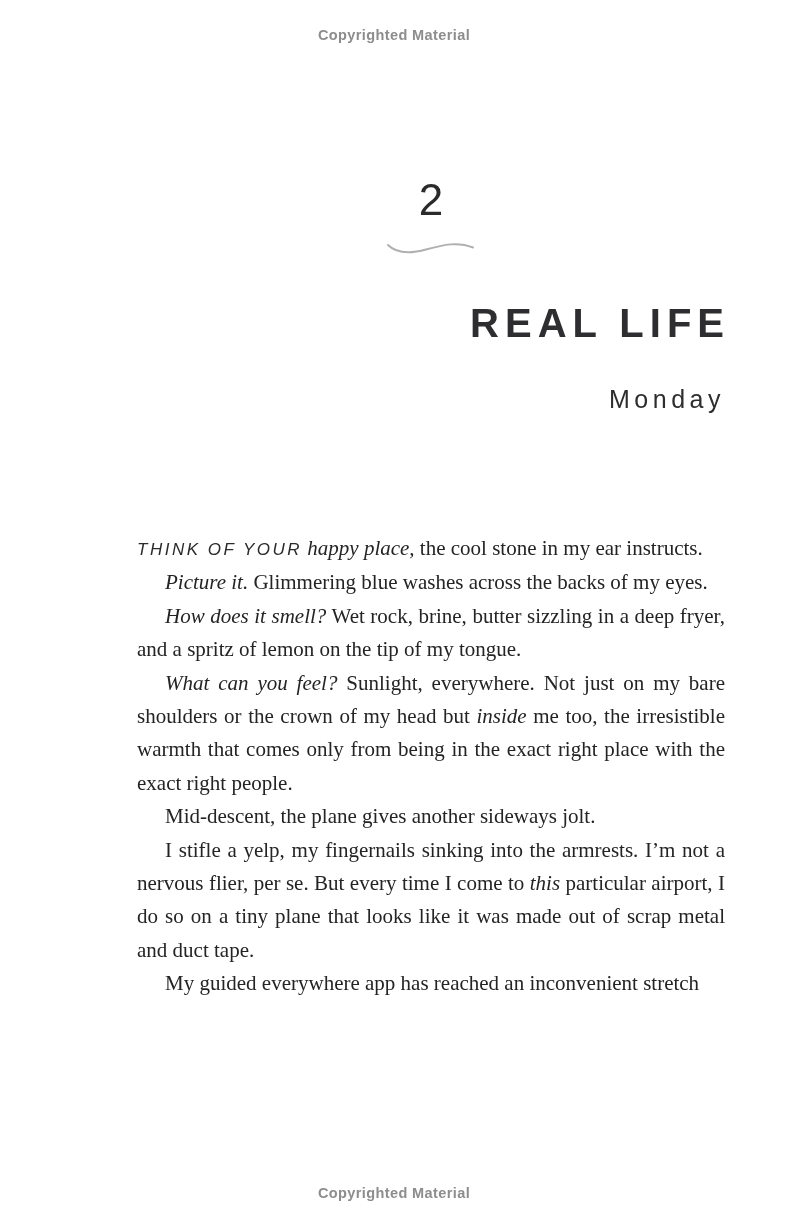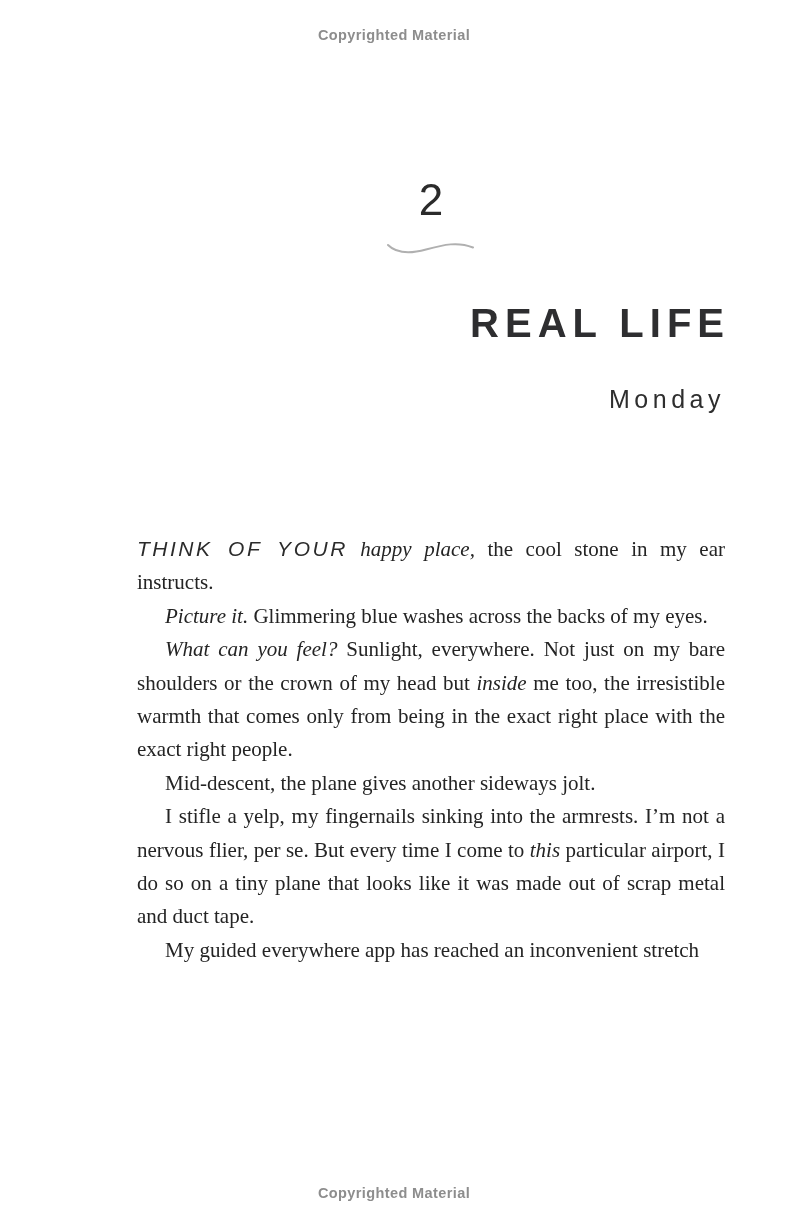--- a/index.html
+++ b/index.html
@@ -100,21 +100,21 @@
     margin: 0;
     padding: 0;
   }
   .body-text p.indent {
     text-indent: 28px;
   }
   .seg-italic { font-style: italic; }
   .seg-caps-italic {
     font-family: "Liberation Sans", sans-serif;
     font-style: italic;
-    font-size: 21px;
+    font-size: 17px;
     letter-spacing: 2.5px;
     color: #2b2b2b;
   }
 </style>
 </head>
 <body>
 
 <div class="page">
 
   <div class="copyright top">Copyrighted Material</div>
@@ -129,20 +129,21 @@
       </svg>
     </div>
 
     <h1 class="chapter-title">REAL LIFE</h1>
 
     <div class="chapter-subtitle">Monday</div>
 
     <div class="body-text" id="body-text">
         <p class=""><span class="seg-caps-italic">THINK OF YOUR</span><span class="seg-italic"> happy place,</span><span class="seg-normal"> the cool stone in my ear instructs.</span></p>
         <p class="indent"><span class="seg-italic">Picture it.</span><span class="seg-normal"> Glimmering blue washes across the backs of my eyes.</span></p>
+        <p class="indent"><span class="seg-italic">How does it smell?</span><span class="seg-normal"> Wet rock, brine, butter sizzling in a deep fryer, and a spritz of lemon on the tip of my tongue.</span></p>
         <p class="indent"><span class="seg-italic">What can you feel?</span><span class="seg-normal"> Sunlight, everywhere. Not just on my bare shoulders or the crown of my head but </span><span class="seg-italic">inside</span><span class="seg-normal"> me too, the irresistible warmth that comes only from being in the exact right place with the exact right people.</span></p>
         <p class="indent"><span class="seg-normal">Mid-descent, the plane gives another sideways jolt.</span></p>
         <p class="indent"><span class="seg-normal">I stifle a yelp, my fingernails sinking into the armrests. I’m not a nervous flier, per se. But every time I come to </span><span class="seg-italic">this</span><span class="seg-normal"> particular airport, I do so on a tiny plane that looks like it was made out of scrap metal and duct tape.</span></p>
         <p class="indent"><span class="seg-normal">My guided everywhere app has reached an inconvenient stretch</span></p>
       </div>
 
   </div>
 
   <div class="copyright bottom">Copyrighted Material</div>
 

